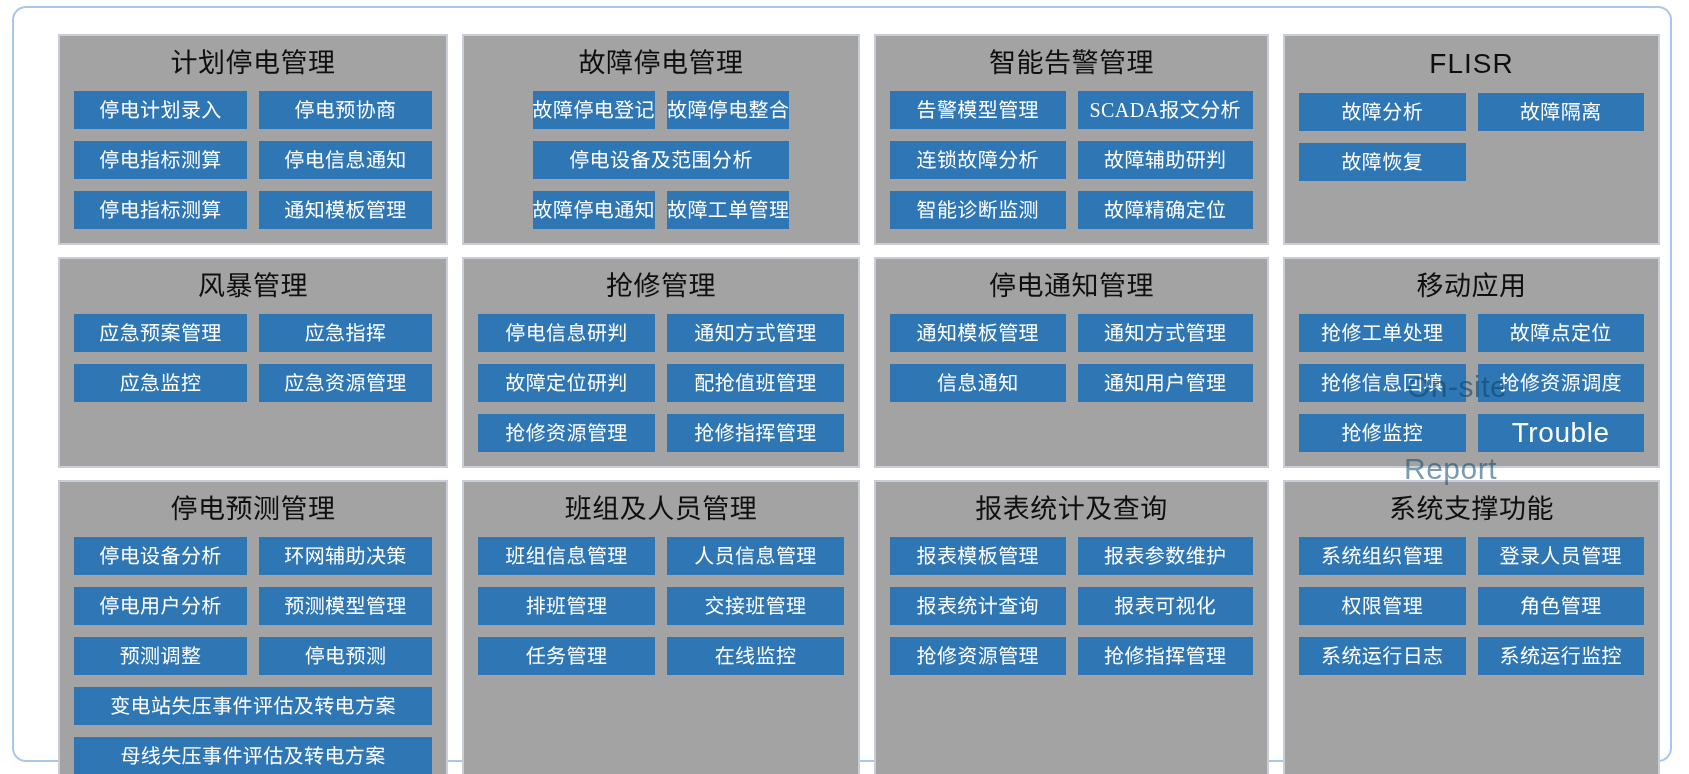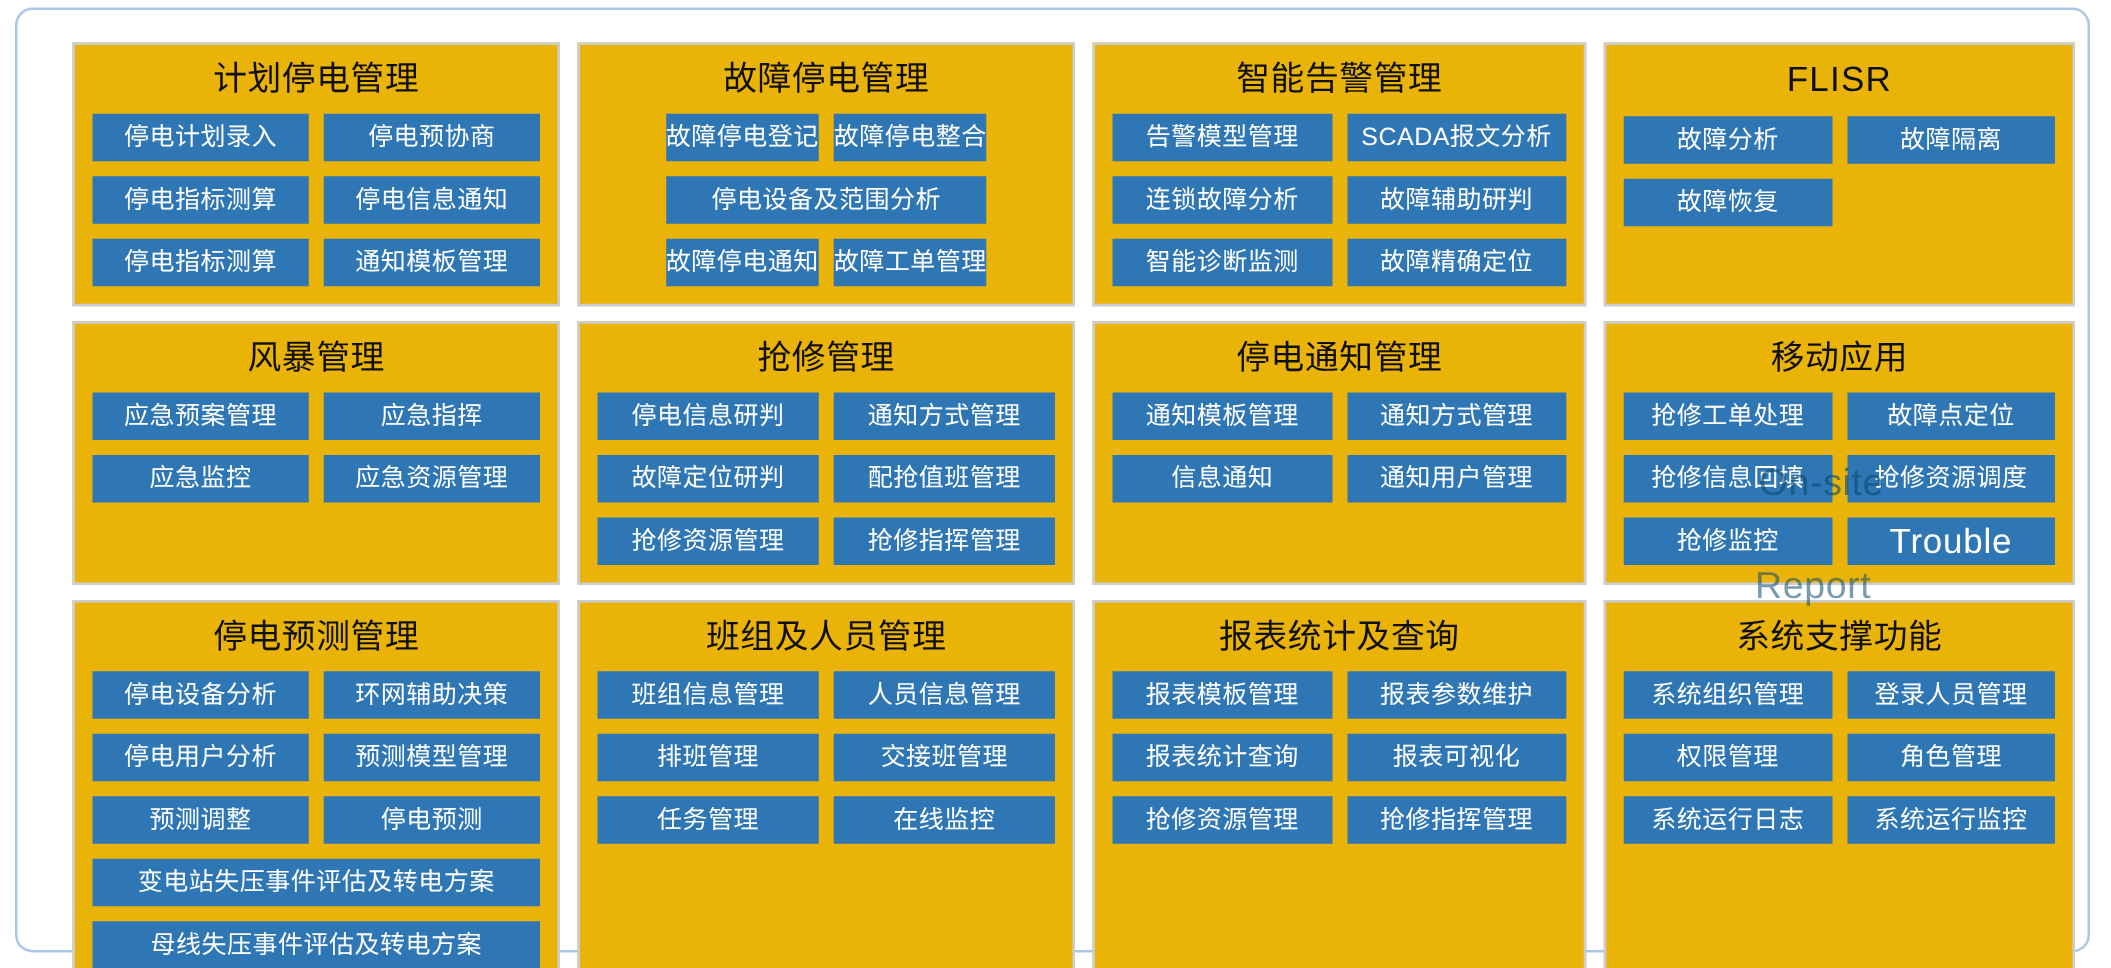--- a/index.html
+++ b/index.html
@@ -40,21 +40,21 @@
     grid-template-rows: auto auto auto;
     column-gap: 14px;
     row-gap: 12px;
     align-content: start;
   }
 
   
   .panel {
     box-sizing: border-box;
     border: 2px solid #c9ced6;
-    background: #eab308;
+    background: #a3a3a3;
     padding: 6px 14px 14px 14px;
     display: flex;
     flex-direction: column;
   }
 
   .panel-title {
     text-align: center;
     font-size: 27px;
     line-height: 1.45;
     color: #0f0f10;
@@ -129,21 +129,21 @@
       <div class="panel" style="grid-area: 1 / 2; align-items: center;">
         <div class="panel-title">故障停电管理</div>
         <div class="btn-grid">
           <div class="btn">故障停电登记</div>
           <div class="btn">故障停电整合</div>
           <div class="btn wide">停电设备及范围分析</div>
           <div class="btn">故障停电通知</div>
           <div class="btn">故障工单管理</div>
         </div>
       </div>
-      <div class="panel" style="grid-area: 1 / 3;">
+      <div class="panel" style="grid-area: 1 / 3; font-family: Liberation Serif, serif;">
         <div class="panel-title">智能告警管理</div>
         <div class="btn-grid">
           <div class="btn">告警模型管理</div>
           <div class="btn">SCADA报文分析</div>
           <div class="btn">连锁故障分析</div>
           <div class="btn">故障辅助研判</div>
           <div class="btn">智能诊断监测</div>
           <div class="btn">故障精确定位</div>
         </div>
       </div>

